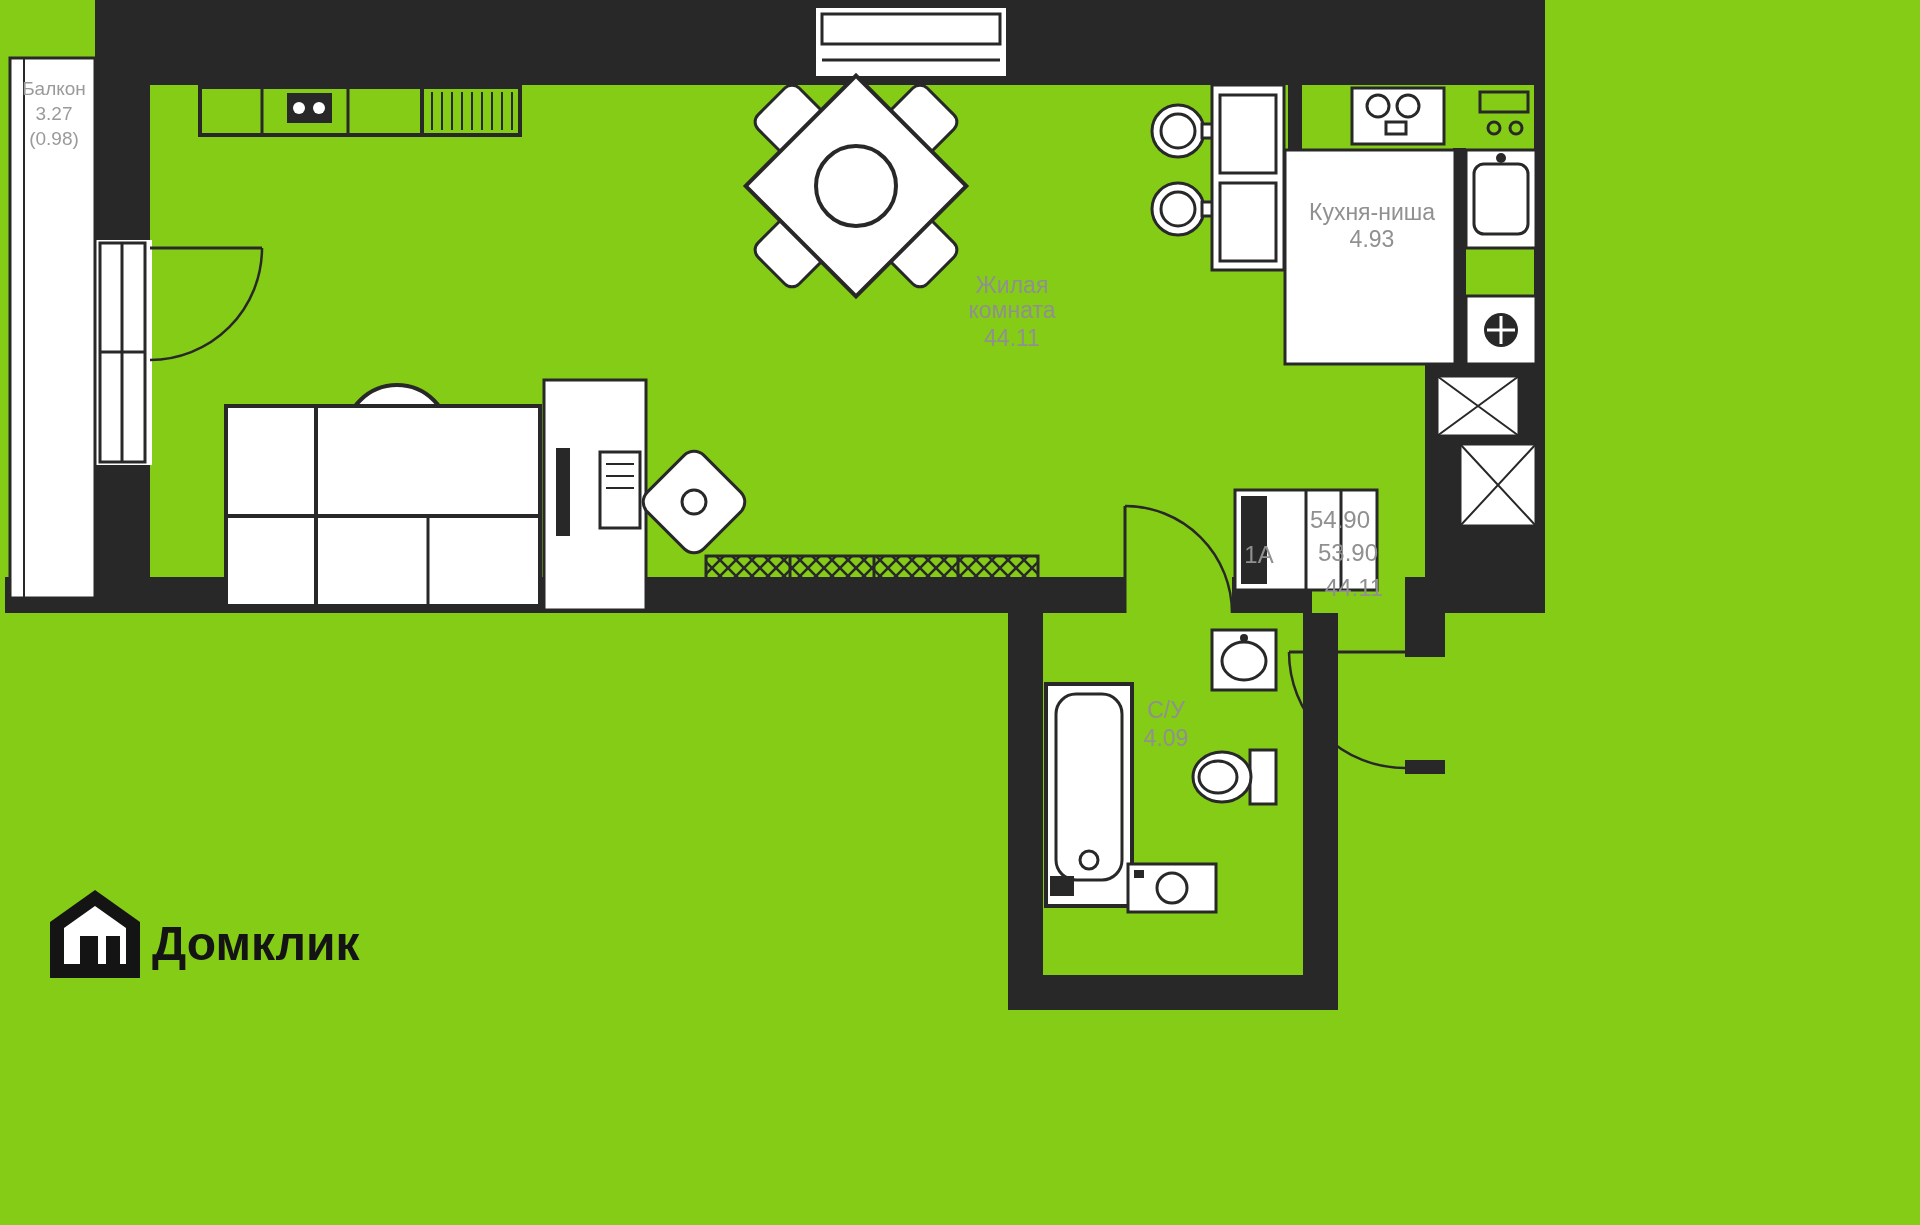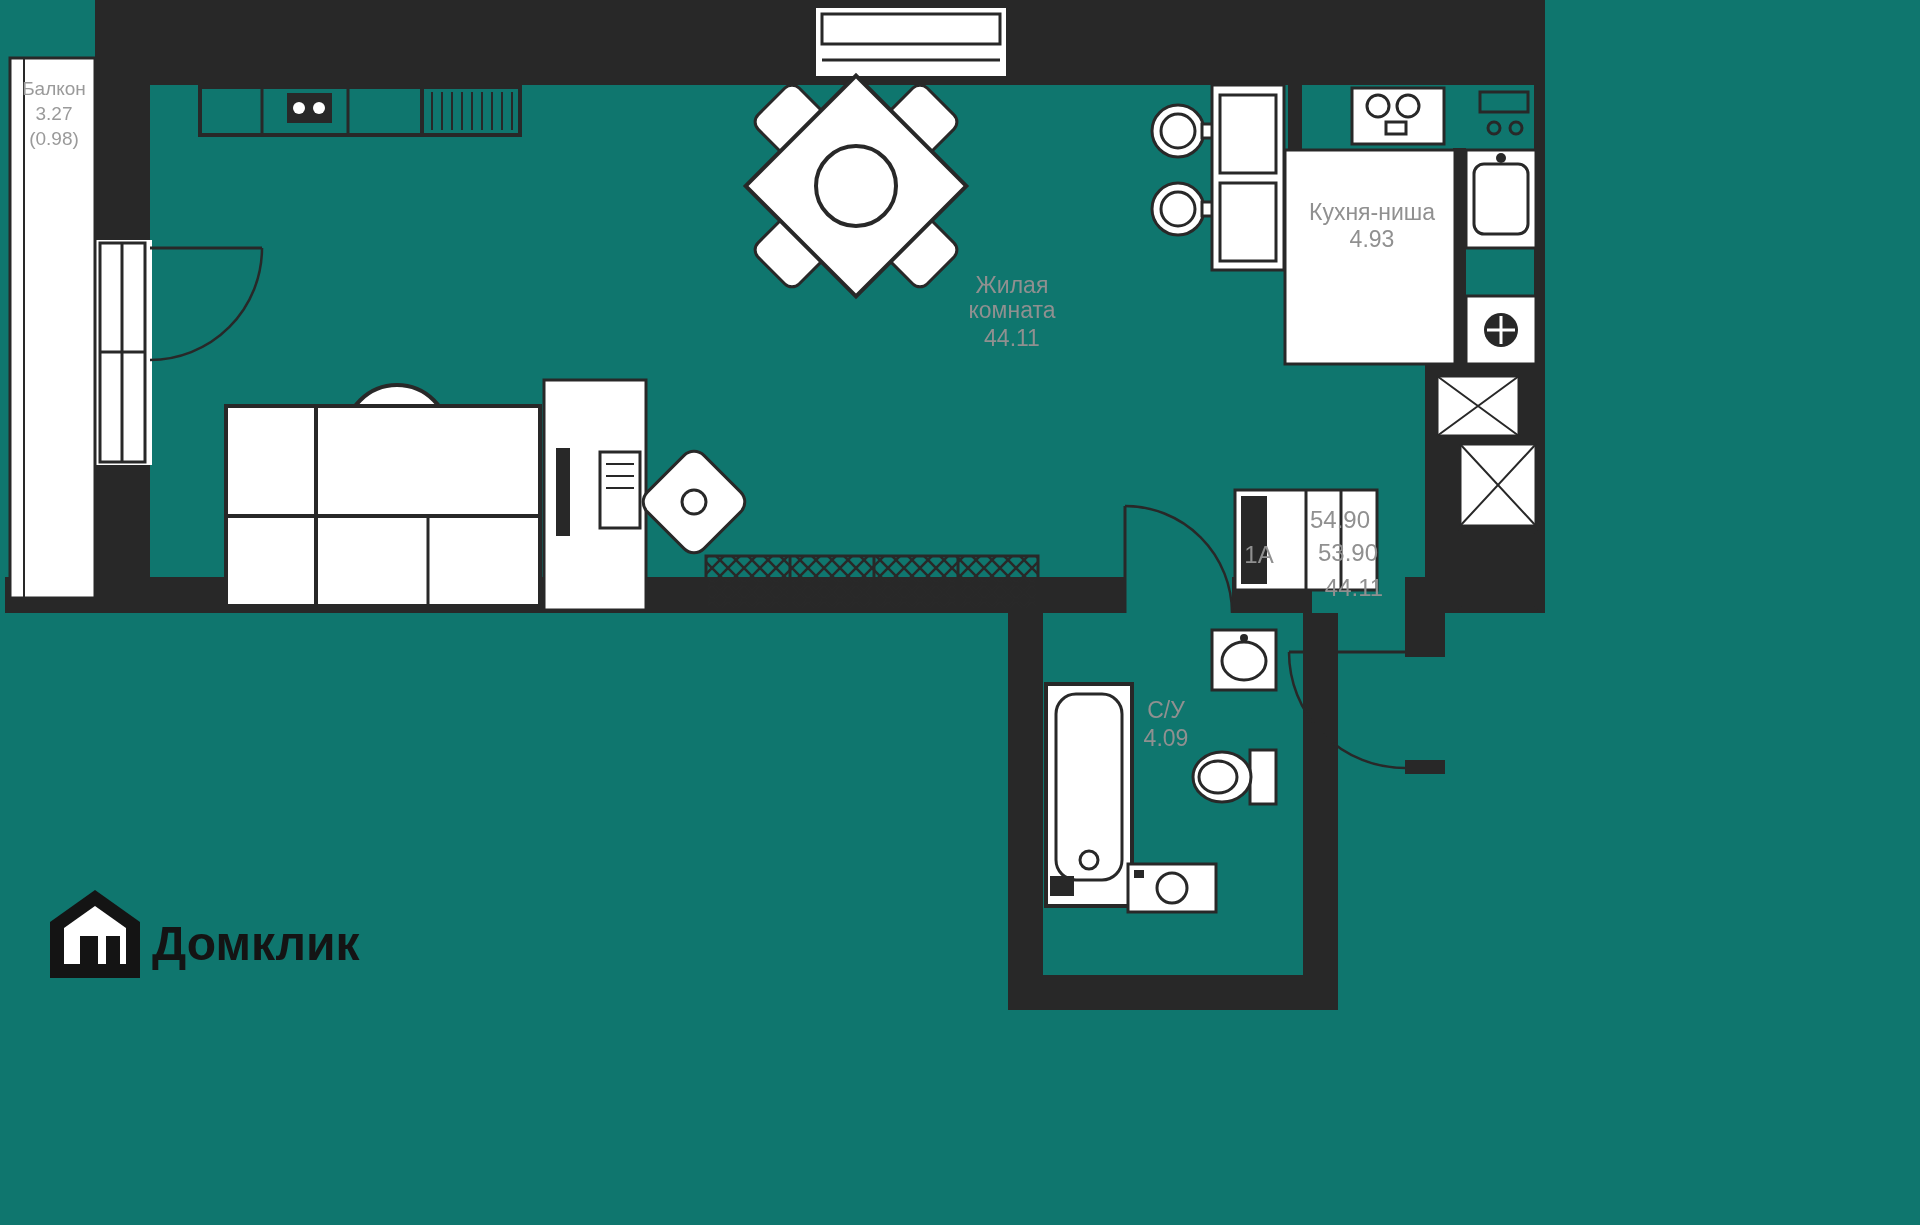--- a/index.html
+++ b/index.html
@@ -1,16 +1,16 @@
 <!DOCTYPE html>
 <html><head>
 <meta charset="utf-8">
 <style>
   html,body{margin:0;padding:0;background:#ffffff;}
-  .stage{position:relative;width:1920px;height:1225px;background:#0f766e;overflow:hidden;
+  .stage{position:relative;width:1920px;height:1225px;background:#84cc16;overflow:hidden;
          font-family:"Liberation Sans",sans-serif;}
   svg{position:absolute;left:0;top:0;}
   .wall{fill:#282828;}
   .open{fill:#ffffff;}
   .ln{fill:none;stroke:#282828;stroke-width:3;}
   .ln2{fill:none;stroke:#282828;stroke-width:4;}
   .thin{fill:none;stroke:#282828;stroke-width:2;}
   .fw{fill:#ffffff;stroke:#282828;stroke-width:3;}
   .fw2{fill:#ffffff;stroke:#282828;stroke-width:4;}
   .dark{fill:#282828;}

